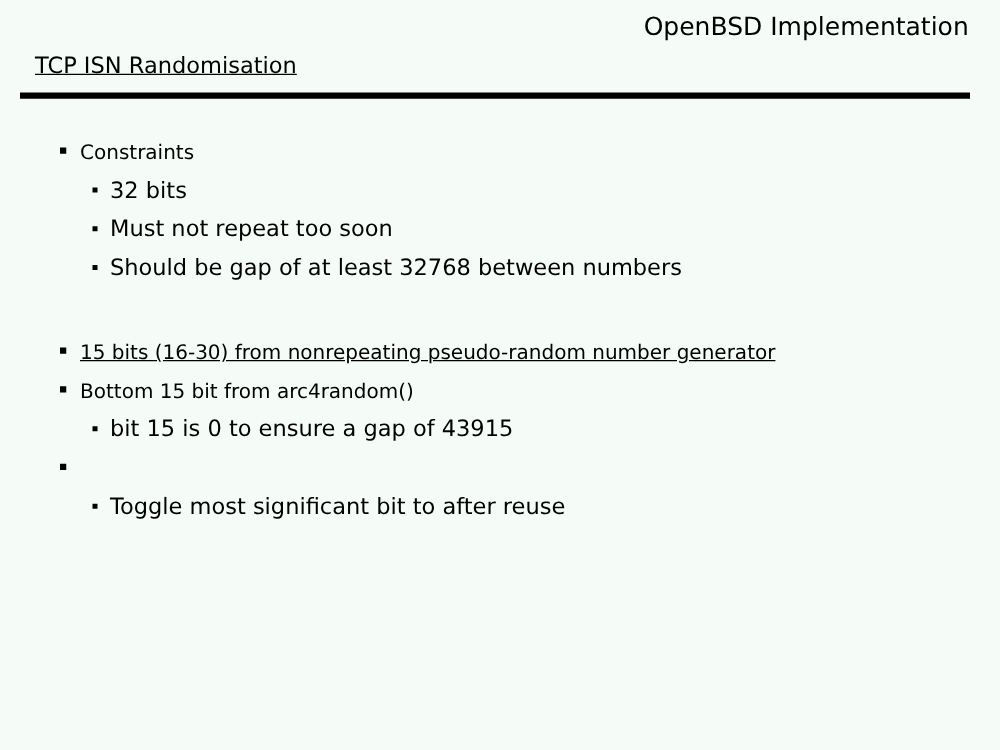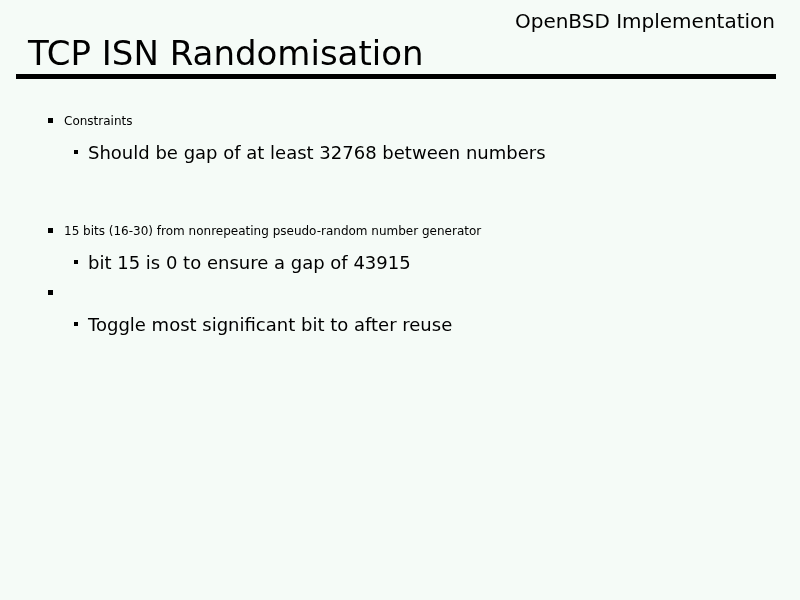--- a/index.html
+++ b/index.html
@@ -24,23 +24,24 @@
     top: 9px;
     right: 25px;
     font-size: 20px;
     line-height: 24px;
     white-space: nowrap;
   }
   .page-title {
     position: absolute;
     top: 38px;
     left: 28px;
-    font-size: 34px;
+    font-size: 18px;
     line-height: 30px;
     white-space: nowrap;
+    text-decoration: underline;
   }
   .title-divider {
     position: absolute;
     top: 74px;
     left: 16px;
     width: 760px;
     height: 5px;
     background: #000000;
   }
   .bullet-list {
@@ -53,28 +54,29 @@
     padding: 0;
   }
   .bullet-item {
     position: relative;
     height: 31px;
     line-height: 31px;
     white-space: nowrap;
   }
   .bullet-item.l1 {
     padding-left: 64px;
-    font-size: 12px;
+    font-size: 16px;
   }
   .bullet-item.l2 {
     padding-left: 88px;
     font-size: 18px;
   }
   .bullet-item.gap-before {
-    margin-top: 48px;
+    margin-top: 36px;
+    text-decoration: underline;
   }
   .marker {
     position: absolute;
     background: #000000;
   }
   .l1 > .marker {
     left: 48px;
     top: 12px;
     width: 5px;
     height: 5px;
@@ -97,25 +99,37 @@
 
   <div class="title-divider"></div>
 
   <ul class="bullet-list">
     <li class="bullet-item l1">
       <span class="marker"></span>
       <span>Constraints</span>
     </li>
     <li class="bullet-item l2">
       <span class="marker"></span>
+      <span>32 bits</span>
+    </li>
+    <li class="bullet-item l2">
+      <span class="marker"></span>
+      <span>Must not repeat too soon</span>
+    </li>
+    <li class="bullet-item l2">
+      <span class="marker"></span>
       <span>Should be gap of at least 32768 between numbers</span>
     </li>
     <li class="bullet-item l1 gap-before">
       <span class="marker"></span>
       <span>15 bits (16-30) from nonrepeating pseudo-random number generator</span>
+    </li>
+    <li class="bullet-item l1">
+      <span class="marker"></span>
+      <span>Bottom 15 bit from arc4random()</span>
     </li>
     <li class="bullet-item l2">
       <span class="marker"></span>
       <span>bit 15 is 0 to ensure a gap of 43915</span>
     </li>
     <li class="bullet-item l1">
       <span class="marker"></span>
     </li>
     <li class="bullet-item l2">
       <span class="marker"></span>

